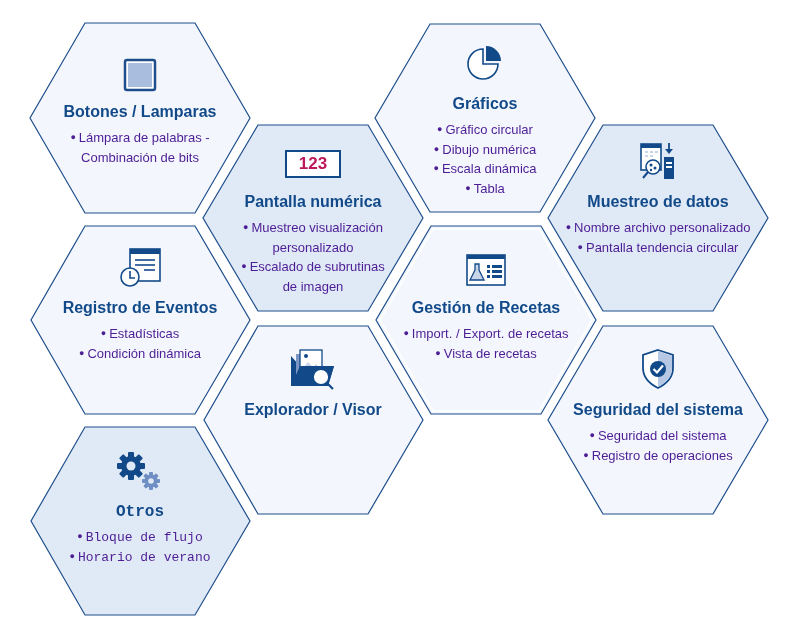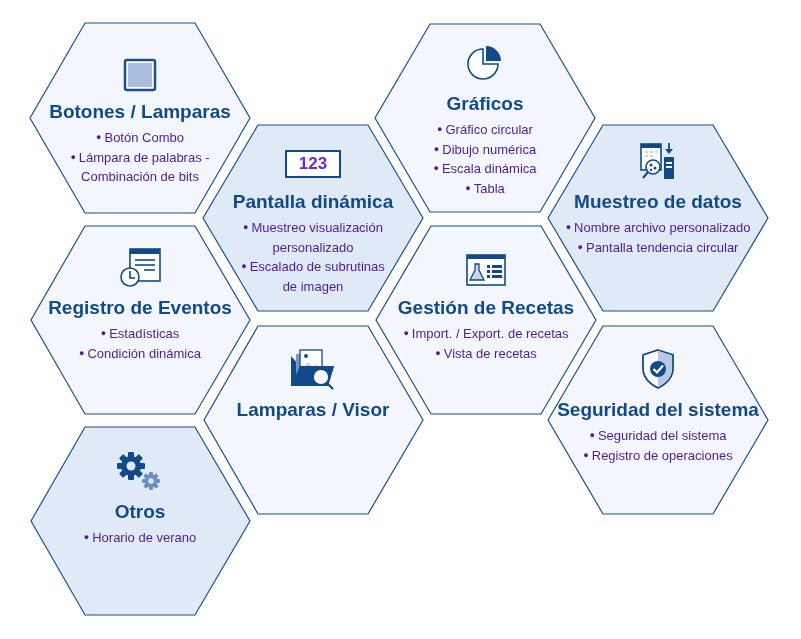--- a/index.html
+++ b/index.html
@@ -1,24 +1,24 @@
 <!DOCTYPE html>
 <html><head>
 <meta charset="utf-8">
 <style>
   html, body { margin:0; padding:0; background:#ffffff; }
   body { width:801px; height:639px; position:relative; overflow:hidden; font-family:"Liberation Sans", sans-serif; }
   #hexsvg { position:absolute; left:0; top:0; width:801px; height:639px; }
   .hex-content { position:absolute; width:220px; text-align:center; }
   .hex-icon { position:relative; height:40px; display:flex; justify-content:center; align-items:flex-end; }
-  .hex-title { color:#124a89; font-weight:bold; font-size:19px; margin-top:10px; line-height:20px; white-space:nowrap; }
+  .hex-title { color:#124a89; font-weight:bold; font-size:16px; margin-top:10px; line-height:20px; white-space:nowrap; }
   .hex-items { margin:6px 0 0; padding:0; list-style:none; color:#4c1d95; font-size:13px; line-height:19.5px; }
   .hex-items li { white-space:nowrap; }
   .hex-items li .bullet { font-size:9px; vertical-align:2px; margin-right:3px; }
-  .box123 { width:52px; height:24px; border:2px solid #124a89; background:#fff; color:#6d28d9; font-weight:bold; font-size:17px; line-height:24px; box-sizing:content-box; }
+  .box123 { width:52px; height:24px; border:2px solid #124a89; background:#fff; color:#be185d; font-weight:bold; font-size:17px; line-height:24px; box-sizing:content-box; }
 </style>
 </head>
 <body>
 
 <svg id="hexsvg" viewBox="0 0 801 639">
 
   <polygon points="85,23 195,23 250,118 195,213 85,213 30,118" fill="#f3f7fd" stroke="#1e4e8c" stroke-width="1.2"></polygon>
   <polygon points="258,125 368,125 423,218 368,311 258,311 203,218" fill="#e0e9f6" stroke="#1e4e8c" stroke-width="1.2"></polygon>
   <polygon points="430,24 540,24 595,118 540,212 430,212 375,118" fill="#f3f7fd" stroke="#1e4e8c" stroke-width="1.2"></polygon>
   <polygon points="603,125 713,125 768,218 713,311 603,311 548,218" fill="#e0e9f6" stroke="#1e4e8c" stroke-width="1.2"></polygon>
@@ -32,31 +32,30 @@
 
 <div class="hex-content" style="left:30px; top:52px;">
   <div class="hex-icon">
     <svg width="34" height="34" viewBox="0 0 34 34">
         <rect x="2" y="2" width="30" height="30" rx="2" fill="#fff" stroke="#1e4e8c" stroke-width="2.5"></rect>
         <rect x="5" y="5" width="24" height="24" fill="#a9bedf"></rect>
       </svg>
   </div>
   <div class="hex-title">Botones / Lamparas</div>
   <ul class="hex-items">
-    <li><span class="bullet">●</span><span>Botón Combo</span></li>
     <li><span class="bullet">●</span><span>Lámpara de palabras -</span></li>
     <li><span>Combinación de bits</span></li>
   </ul>
 </div>
 
 <div class="hex-content" style="left:203px; top:148px;">
   <div class="hex-icon" style="height:30px;">
     <div class="box123">123</div>
   </div>
-  <div class="hex-title" style="margin-top:14px;">Pantalla dinámica</div>
+  <div class="hex-title" style="margin-top:14px;">Pantalla numérica</div>
   <ul class="hex-items">
     <li><span class="bullet">●</span><span>Muestreo visualización</span></li>
     <li><span>personalizado</span></li>
     <li><span class="bullet">●</span><span>Escalado de subrutinas</span></li>
     <li><span>de imagen</span></li>
   </ul>
 </div>
 
 <div class="hex-content" style="left:375px; top:44px;">
   <div class="hex-icon">
@@ -151,40 +150,40 @@
       <path d="M3 8 L3 38 L40 38 L46 18 L12 18 Z" fill="#124a89"></path>
       <rect x="8" y="6" width="22" height="24" fill="#7a96c4"></rect>
       <rect x="12" y="2" width="22" height="24" fill="#fff" stroke="#124a89" stroke-width="1.3"></rect>
       <circle cx="18" cy="8" r="2" fill="#124a89"></circle>
       <path d="M14 22 L20 14 L25 19 L28 16 L33 22 Z" fill="#c9d5e8"></path>
       <path d="M3 38 L12 18 L46 18 L40 38 Z" fill="#124a89"></path>
       <circle cx="33" cy="29" r="8" fill="#fff" stroke="#124a89" stroke-width="1.8"></circle>
       <line x1="39" y1="35" x2="45" y2="41" stroke="#124a89" stroke-width="2.2"></line>
     </svg>
   </div>
-  <div class="hex-title">Lamparas / Visor</div>
+  <div class="hex-title">Explorador / Visor</div>
 </div>
 
 <div class="hex-content" style="left:548px; top:350px;">
   <div class="hex-icon">
     <svg width="36" height="42" viewBox="0 0 36 42">
       <path d="M18 2 L33 7 L33 20 C33 30 26 36 18 40 C10 36 3 30 3 20 L3 7 Z" fill="#fff" stroke="#124a89" stroke-width="1.8"></path>
       <path d="M18 3 L32 8 L32 20 C32 29 26 35 18 39 Z" fill="#b7c8e4"></path>
       <circle cx="18" cy="21" r="8" fill="#124a89"></circle>
       <polyline points="13.5,21 17,24.5 23,17.5" fill="none" stroke="#fff" stroke-width="2.2"></polyline>
     </svg>
   </div>
   <div class="hex-title">Seguridad del sistema</div>
   <ul class="hex-items">
     <li><span class="bullet">●</span><span>Seguridad del sistema</span></li>
     <li><span class="bullet">●</span><span>Registro de operaciones</span></li>
   </ul>
 </div>
 
-<div class="hex-content" style="left:30px; top:452px;">
+<div class="hex-content" style="left:30px; top:452px;font-family:Liberation Mono, monospace;">
   <div class="hex-icon">
     <svg width="50" height="42" viewBox="0 0 50 42">
       <g fill="#124a89">
         <circle cx="16" cy="16" r="10"></circle>
         <rect x="13" y="2" width="6" height="6" rx="1"></rect>
           <rect x="13" y="24" width="6" height="6" rx="1"></rect>
         <rect x="2" y="13" width="6" height="6" rx="1"></rect>
           <rect x="24" y="13" width="6" height="6" rx="1"></rect>
         <rect x="13" y="2" width="6" height="6" rx="1" transform="rotate(45 16 16)"></rect>
           <rect x="13" y="24" width="6" height="6" rx="1" transform="rotate(45 16 16)"></rect>
@@ -201,15 +200,16 @@
         <rect x="34" y="22" width="4" height="4" rx="1" transform="rotate(45 36 31)"></rect>
           <rect x="34" y="36" width="4" height="4" rx="1" transform="rotate(45 36 31)"></rect>
         <rect x="27" y="29" width="4" height="4" rx="1" transform="rotate(45 36 31)"></rect>
           <rect x="41" y="29" width="4" height="4" rx="1" transform="rotate(45 36 31)"></rect>
       </g>
       <circle cx="36" cy="31" r="2.8" fill="#e0e9f6"></circle>
     </svg>
   </div>
   <div class="hex-title">Otros</div>
   <ul class="hex-items">
+    <li><span class="bullet">●</span><span>Bloque de flujo</span></li>
     <li><span class="bullet">●</span><span>Horario de verano</span></li>
   </ul>
 </div>
 
 </body></html>

